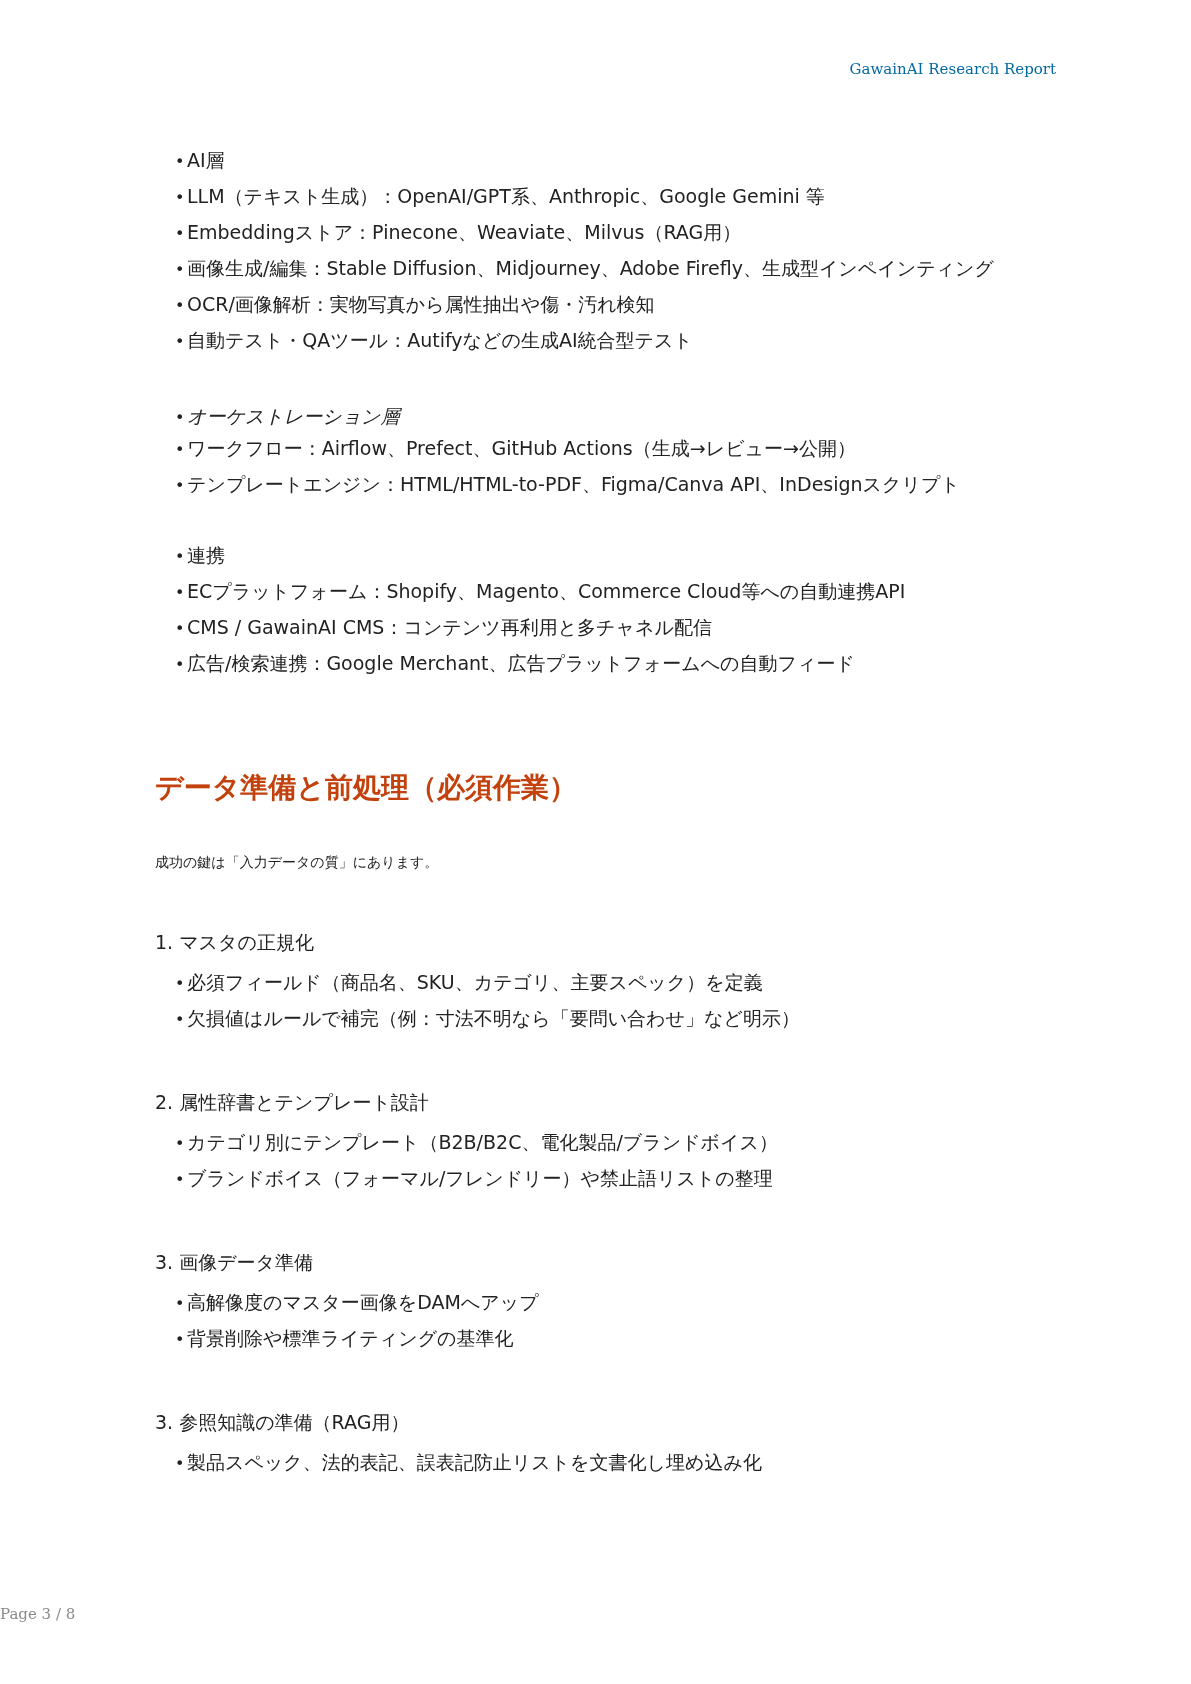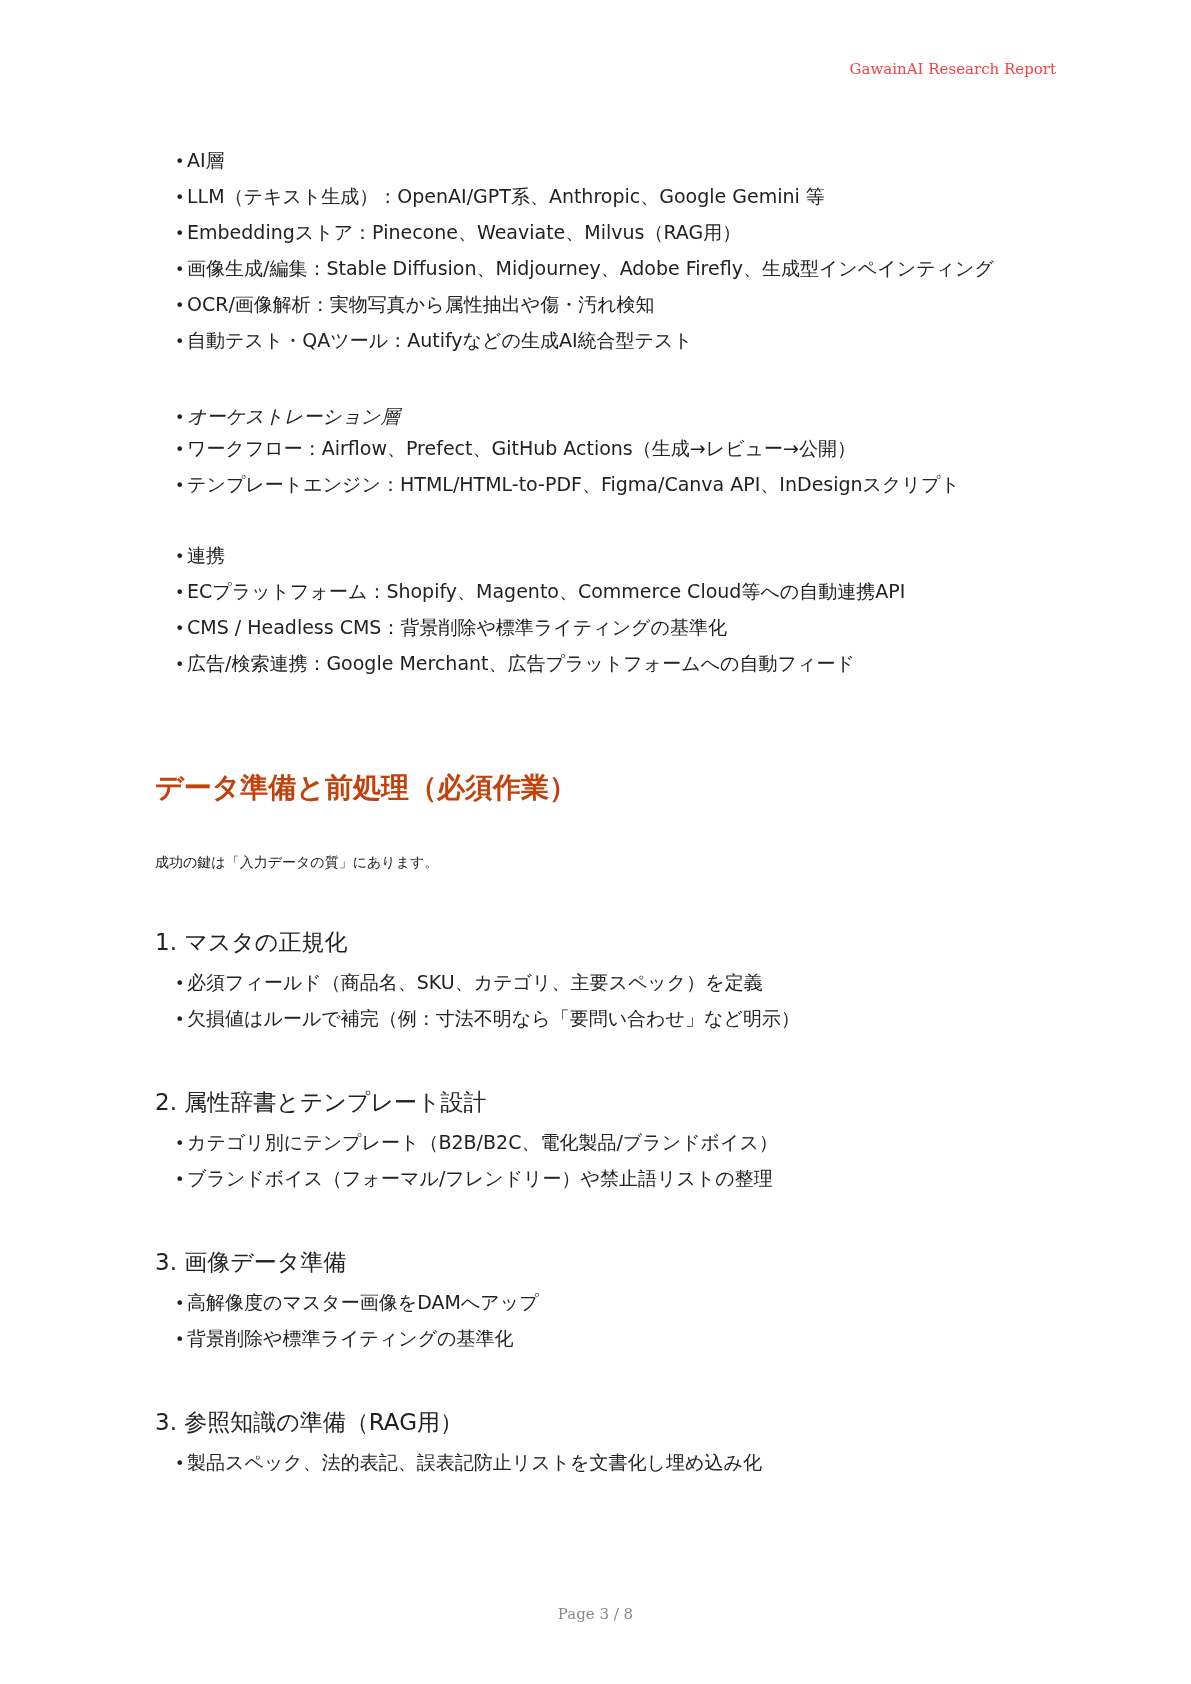--- a/index.html
+++ b/index.html
@@ -14,28 +14,28 @@
     overflow: hidden;
     font-family: "DejaVu Sans", "Liberation Sans", sans-serif;
     color: #222222;
   }
   .running-header {
     position: absolute;
     top: 60px;
     right: 135px;
     font-family: "DejaVu Serif", "Liberation Serif", serif;
     font-size: 15px;
-    color: #ef4444;
+    color: #0369a1;
   }
   .page-footer {
     position: absolute;
     top: 1605px;
     left: 0;
     width: 100%;
-    text-align: center;
+    text-align: left;
     font-family: "DejaVu Serif", "Liberation Serif", serif;
     font-size: 15px;
     color: #8a8a8a;
   }
   .content {
     position: absolute;
     left: 155px;
     top: 0;
     width: 900px;
   }
@@ -64,21 +64,21 @@
   .para {
     position: absolute;
     left: 0;
     font-size: 14px;
     line-height: 24px;
     white-space: nowrap;
   }
   .num-item {
     position: absolute;
     left: 0;
-    font-size: 23px;
+    font-size: 19px;
     line-height: 24px;
     white-space: nowrap;
   }
 </style>
 </head>
 <body>
 
 <div class="running-header">GawainAI Research Report</div>
 
 <div class="content">
@@ -89,21 +89,21 @@
   <div class="bullet-line" style="top:256px;"><span class="dot">•</span><span>画像生成/編集：Stable Diffusion、Midjourney、Adobe Firefly、生成型インペインティング</span></div>
   <div class="bullet-line" style="top:292px;"><span class="dot">•</span><span>OCR/画像解析：実物写真から属性抽出や傷・汚れ検知</span></div>
   <div class="bullet-line" style="top:328px;"><span class="dot">•</span><span>自動テスト・QAツール：Autifyなどの生成AI統合型テスト</span></div>
 
   <div class="bullet-line" style="top:404px;font-style:italic;"><span class="dot">•</span><span>オーケストレーション層</span></div>
   <div class="bullet-line" style="top:436px;"><span class="dot">•</span><span>ワークフロー：Airflow、Prefect、GitHub Actions（生成→レビュー→公開）</span></div>
   <div class="bullet-line" style="top:472px;"><span class="dot">•</span><span>テンプレートエンジン：HTML/HTML-to-PDF、Figma/Canva API、InDesignスクリプト</span></div>
 
   <div class="bullet-line" style="top:543px;"><span class="dot">•</span><span>連携</span></div>
   <div class="bullet-line" style="top:579px;"><span class="dot">•</span><span>ECプラットフォーム：Shopify、Magento、Commerce Cloud等への自動連携API</span></div>
-  <div class="bullet-line" style="top:615px;"><span class="dot">•</span><span>CMS / Headless CMS：背景削除や標準ライティングの基準化</span></div>
+  <div class="bullet-line" style="top:615px;"><span class="dot">•</span><span>CMS / GawainAI CMS：コンテンツ再利用と多チャネル配信</span></div>
   <div class="bullet-line" style="top:651px;"><span class="dot">•</span><span>広告/検索連携：Google Merchant、広告プラットフォームへの自動フィード</span></div>
 
   <div class="heading" style="top:770px;">データ準備と前処理（必須作業）</div>
 
   <div class="para" style="top:850px;">成功の鍵は「入力データの質」にあります。</div>
 
   <div class="num-item" style="top:930px;">1. マスタの正規化</div>
   <div class="bullet-line" style="top:970px;"><span class="dot">•</span><span>必須フィールド（商品名、SKU、カテゴリ、主要スペック）を定義</span></div>
   <div class="bullet-line" style="top:1006px;"><span class="dot">•</span><span>欠損値はルールで補完（例：寸法不明なら「要問い合わせ」など明示）</span></div>
 

